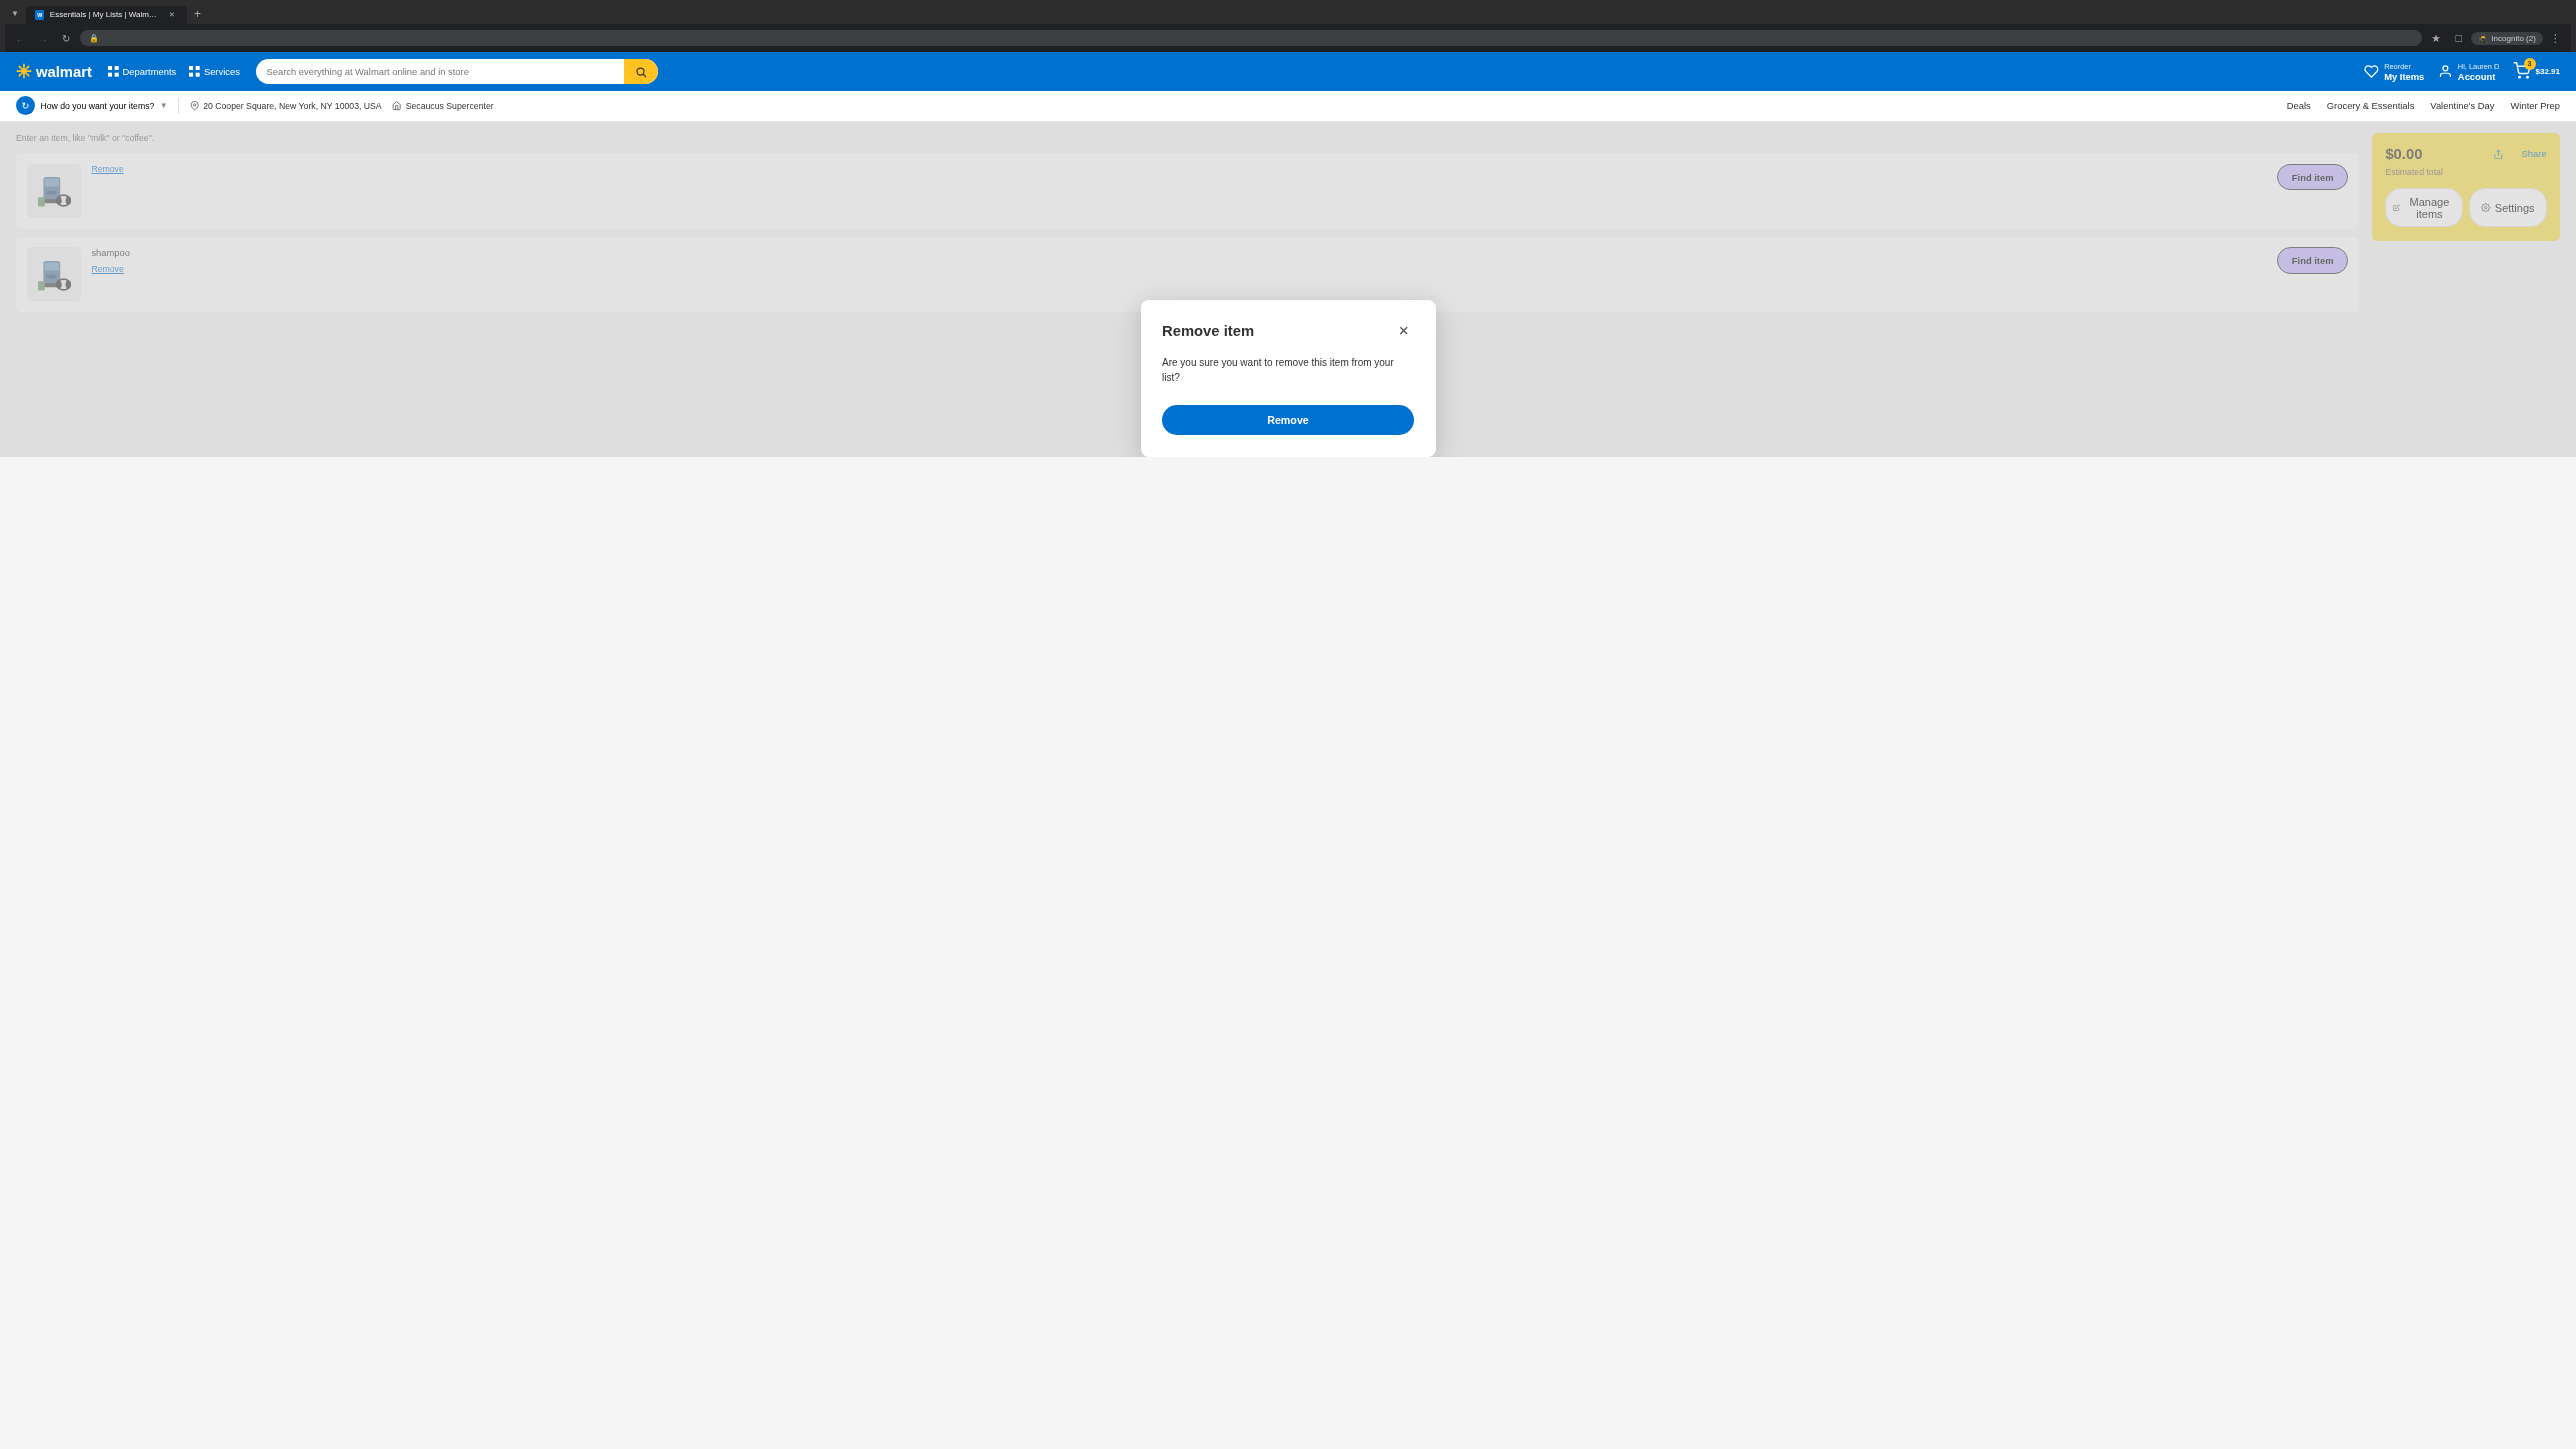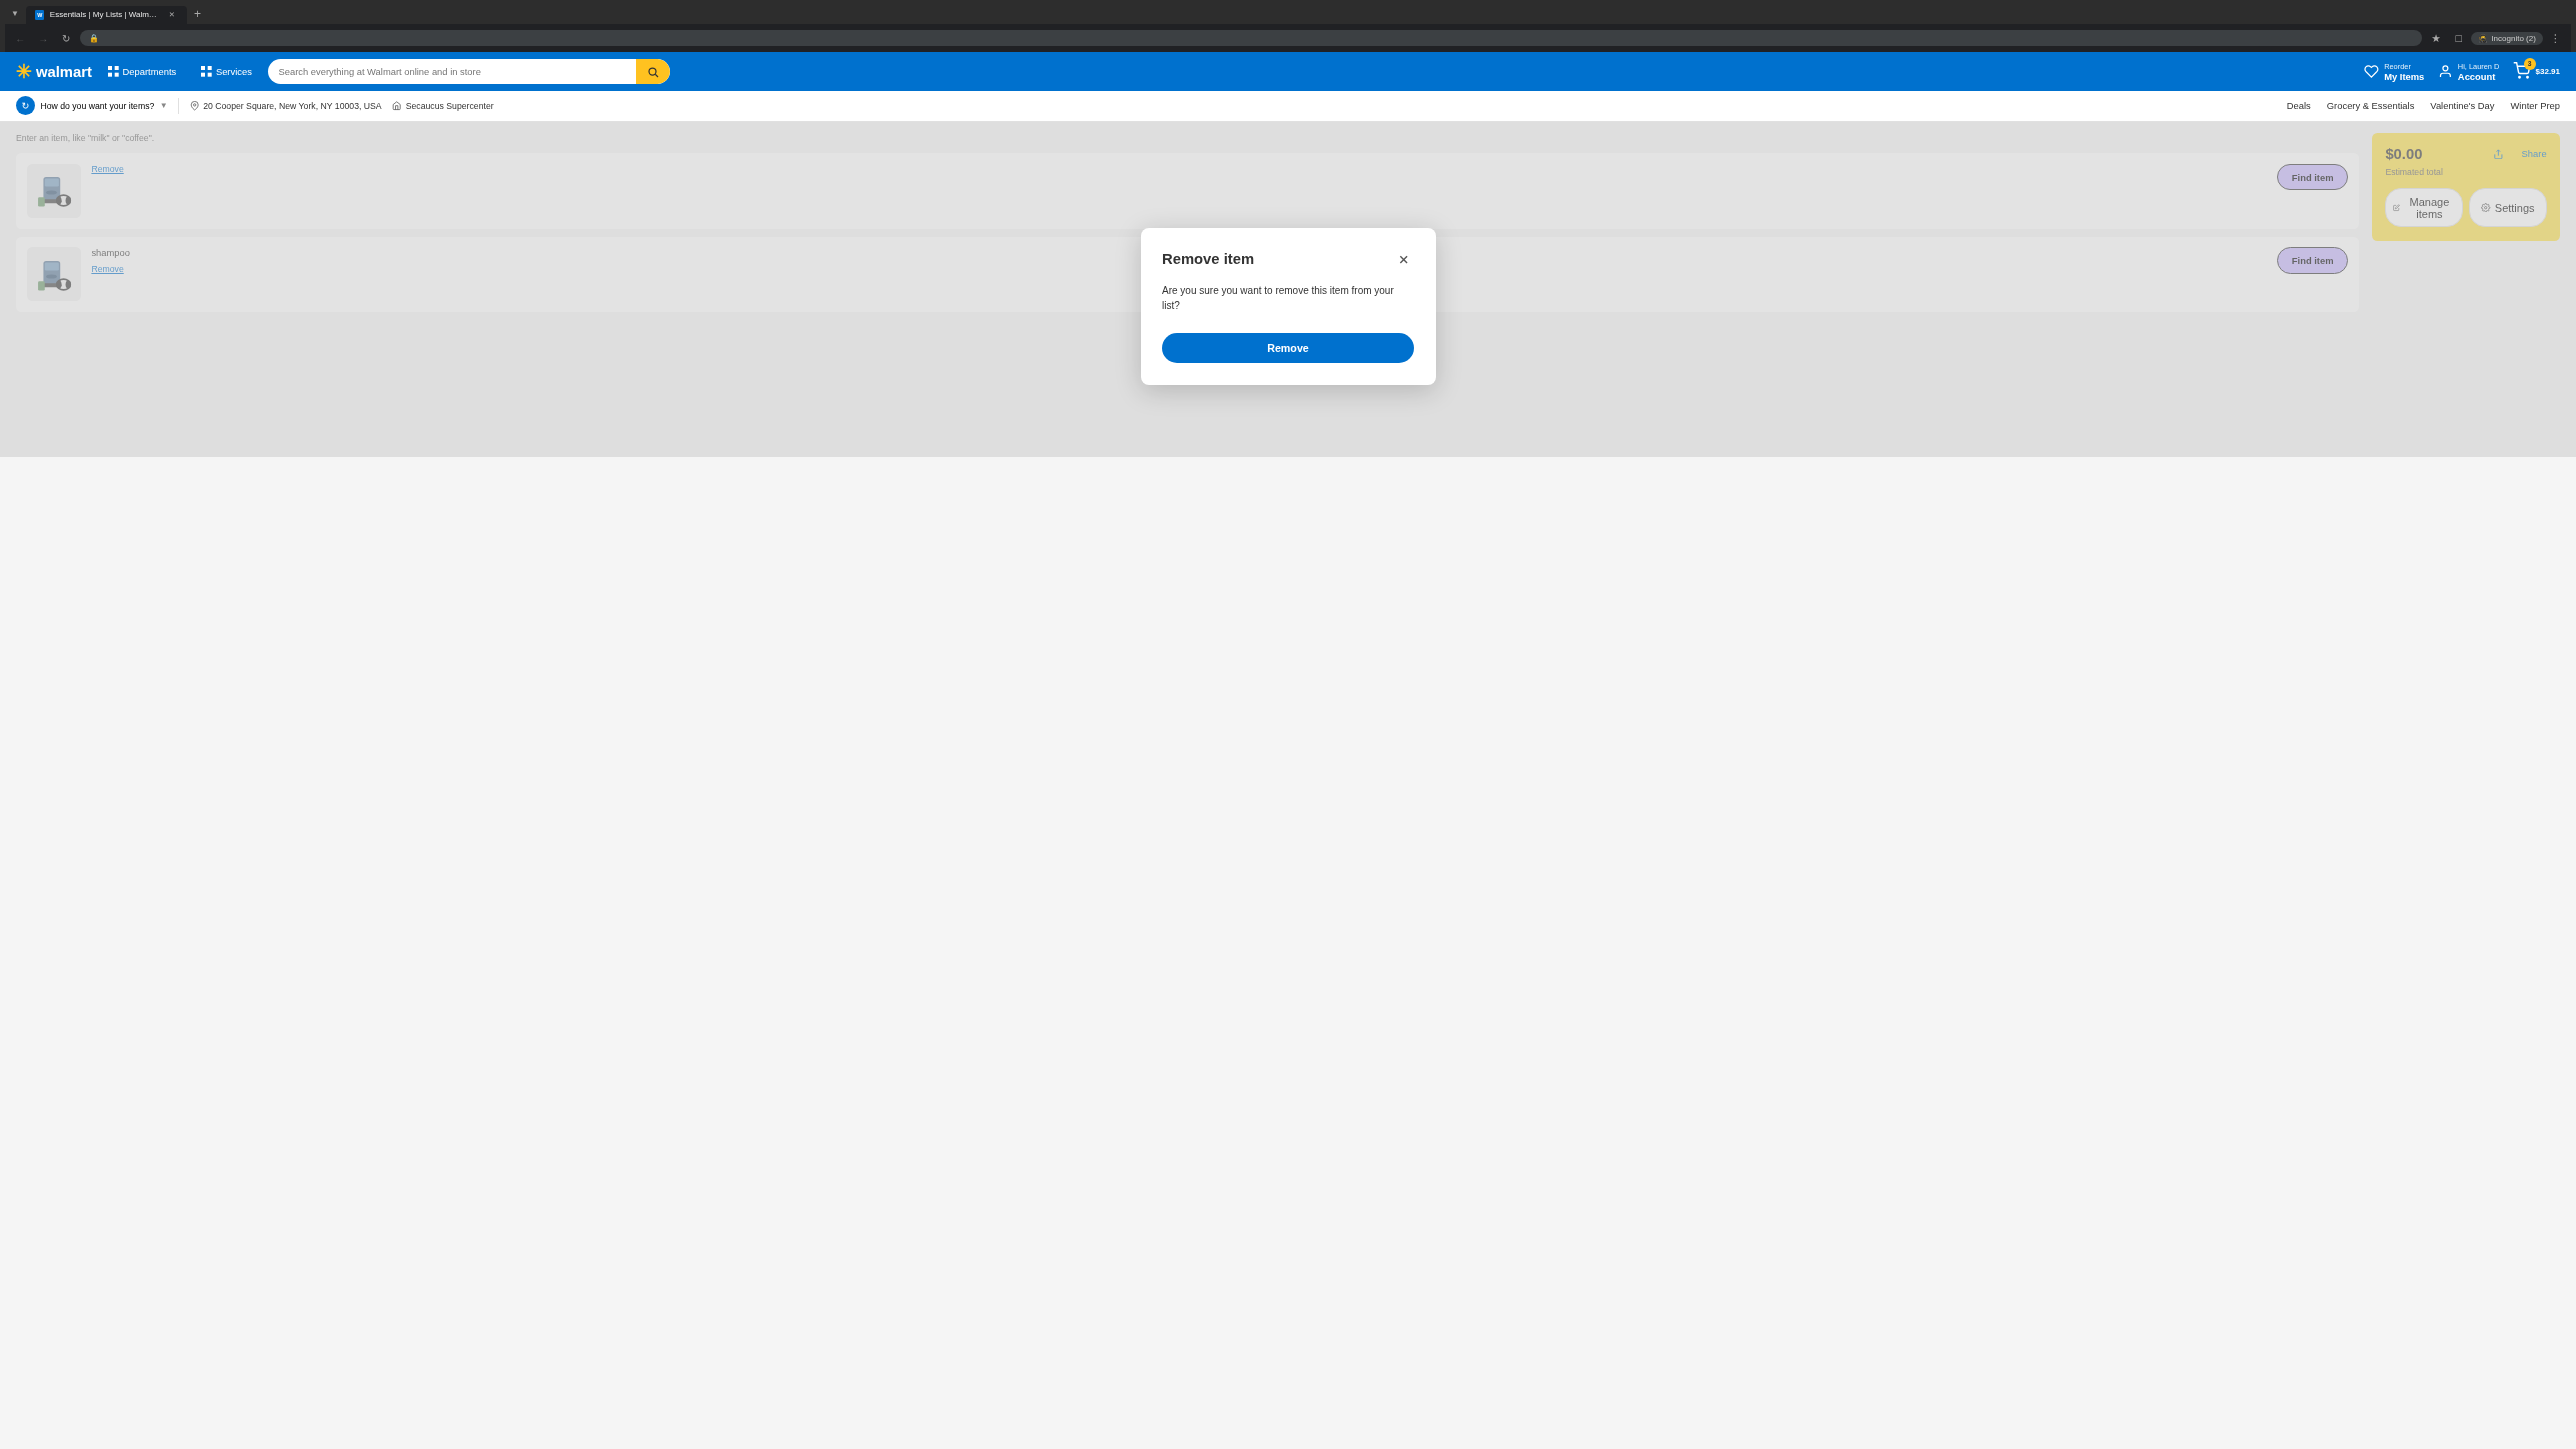--- a/index.html
+++ b/index.html
@@ -167,21 +167,21 @@
       text-decoration: none;
       flex-shrink: 0;
     }
     .walmart-spark {
       font-size: 19px;
       color: #ffc220;
     }
     .nav-items {
       display: flex;
       align-items: flex-end;
-      gap: 25px;
+      gap: 13px;
     }
     .nav-item {
       color: white;
       font-size: 9.4px;
       display: flex;
       align-items: center;
       gap: 4px;
       cursor: pointer;
       white-space: nowrap;
     }
@@ -418,21 +418,21 @@
       justify-content: center;
       gap: 4px;
     }
 
     
     .modal-overlay {
       position: absolute;
       inset: 0;
       z-index: 100;
       display: flex;
-      align-items: center;
+      align-items: flex-end;
       justify-content: center;
       padding-top: 34px;
     }
     .modal {
       background: white;
       border-radius: 8px;
       padding: 21.5px;
       width: 295px;
       position: relative;
       box-shadow: 0 5.4px 27px rgba(0,0,0,0.18);

